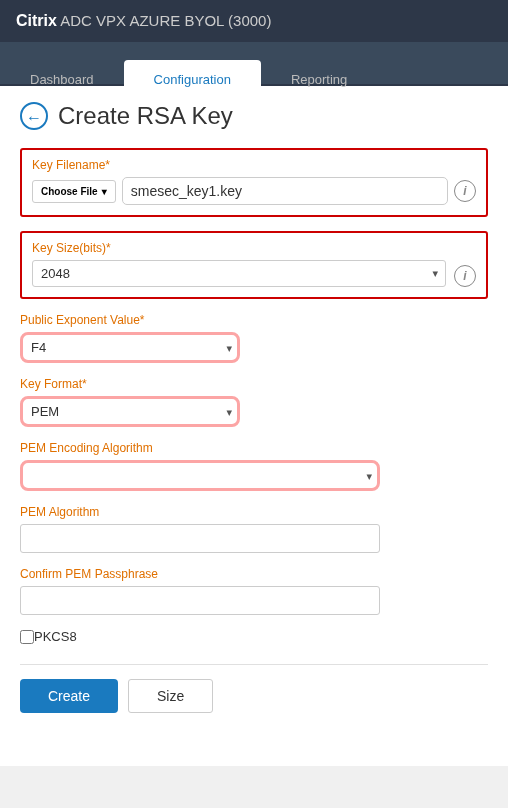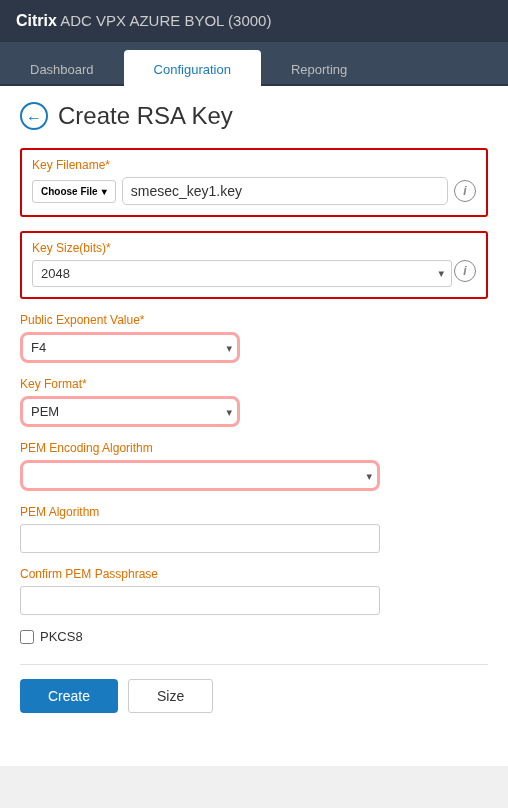--- a/index.html
+++ b/index.html
@@ -39,21 +39,21 @@
       display: flex;
       border-bottom: 2px solid #2d3748;
     }
     .nav-tab {
       padding: 12px 30px;
       color: #bbb;
       cursor: pointer;
       font-size: 13px;
       border-bottom: 3px solid transparent;
       position: relative;
-      top: 8px;
+      top: 18px;
       text-align: right;
     }
     .nav-tab.active {
       background: white;
       color: #1a7abf;
       border-bottom: 3px solid white;
       border-top-left-radius: 4px;
       border-top-right-radius: 4px;
     }
 
@@ -147,22 +147,22 @@
       font-size: 12px;
       font-style: italic;
       font-weight: bold;
       cursor: pointer;
       flex-shrink: 0;
     }
 
     
     .key-size-row {
       display: flex;
-      align-items: flex-start;
-      gap: 2px;
+      align-items: flex-end;
+      gap: 8px;
     }
     .select-wrapper {
       flex: 1;
       position: relative;
       display: flex;
       align-items: center;
     }
     .select-wrapper select {
       width: 100%;
       border: 1px solid #ccc;
@@ -222,21 +222,20 @@
       padding: 6px 8px;
       font-size: 13px;
       background: white;
       color: #333;
     }
 
     
     .checkbox-row {
       display: flex;
       align-items: center;
-      gap: 6px;
       margin-top: 8px;
       margin-bottom: 20px;
     }
     .checkbox-row input[type="checkbox"] {
       width: 14px;
       height: 14px;
       cursor: pointer;
     }
     .checkbox-label {
       font-size: 13px;

